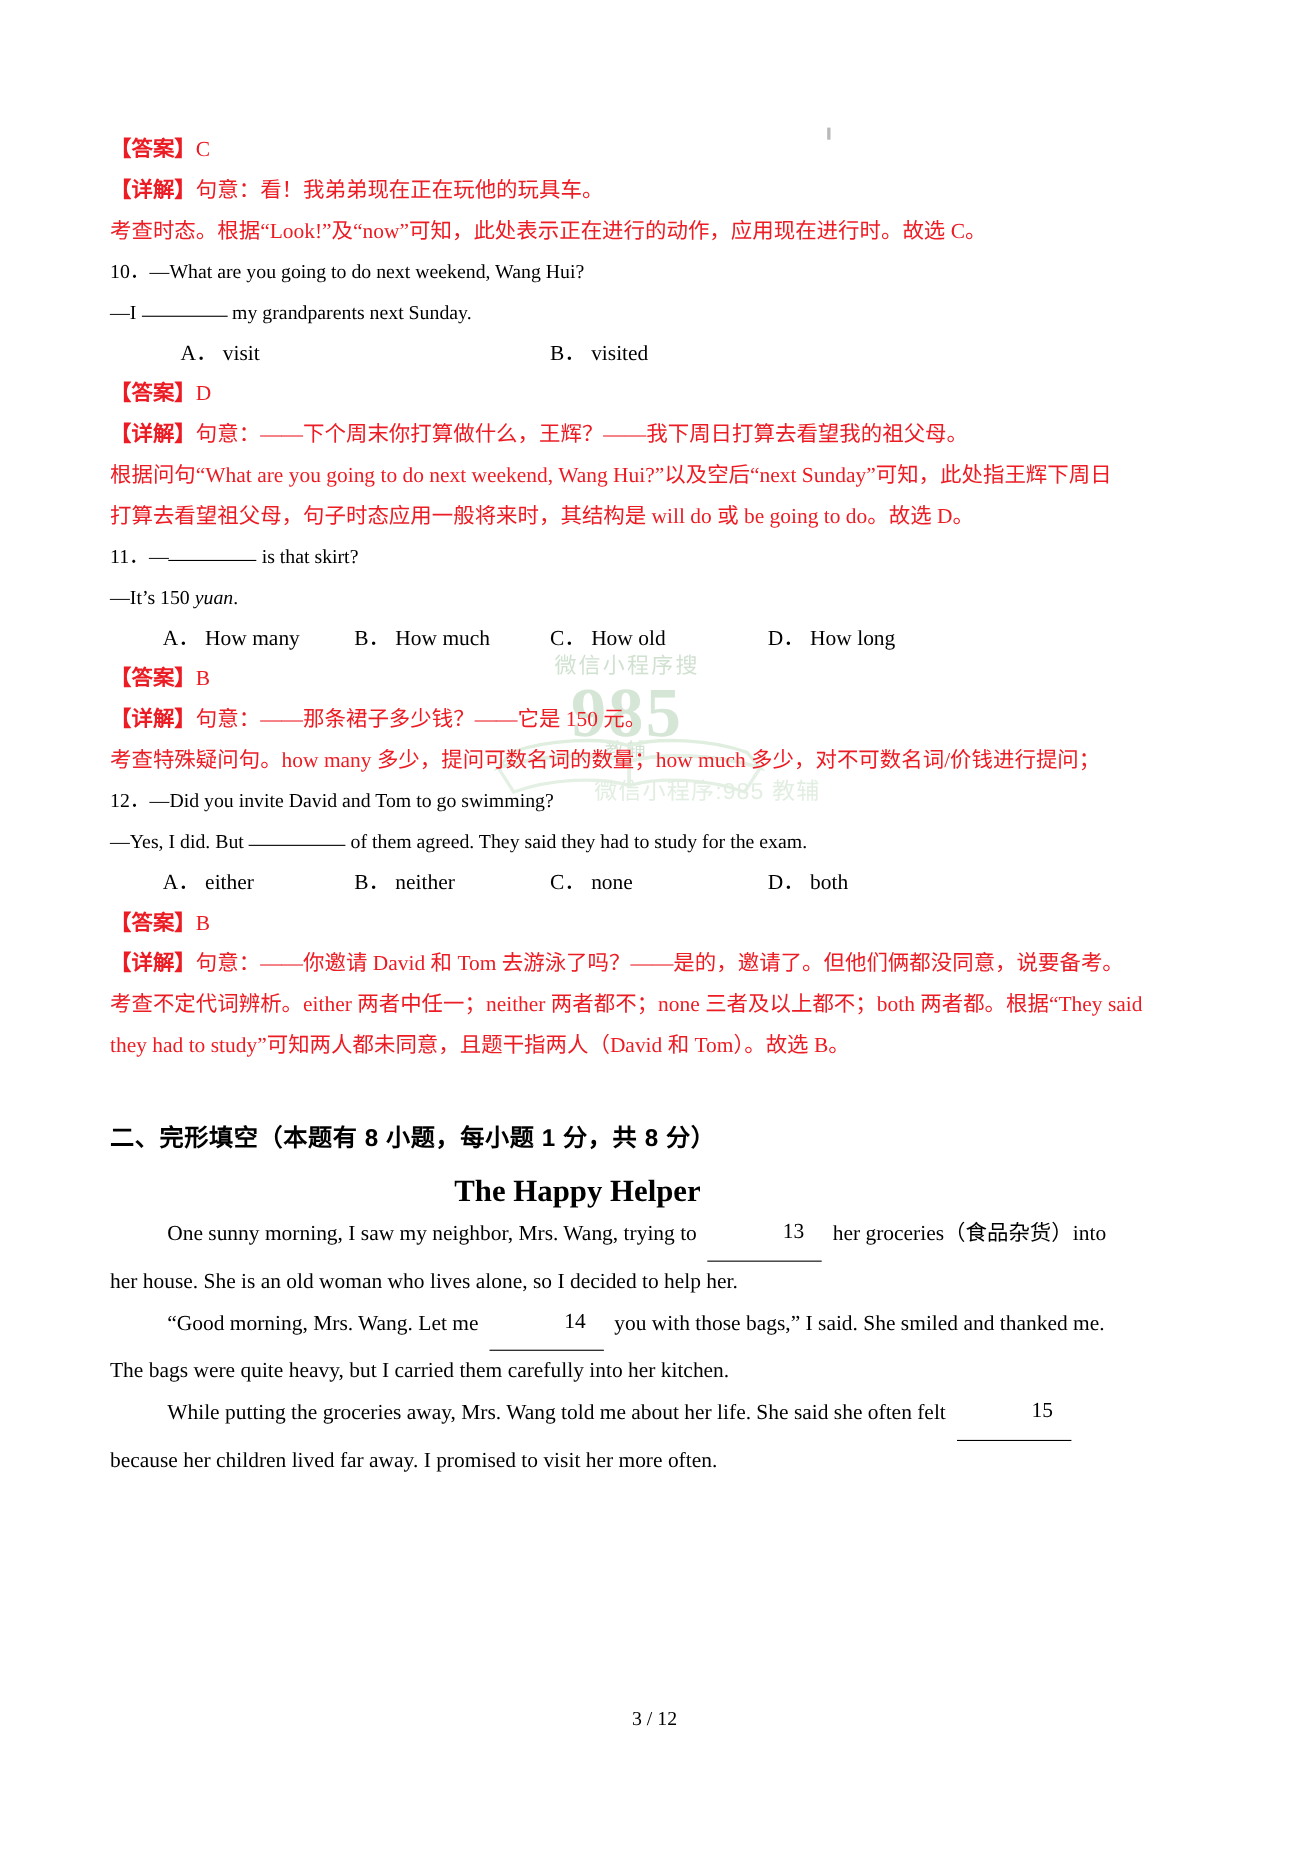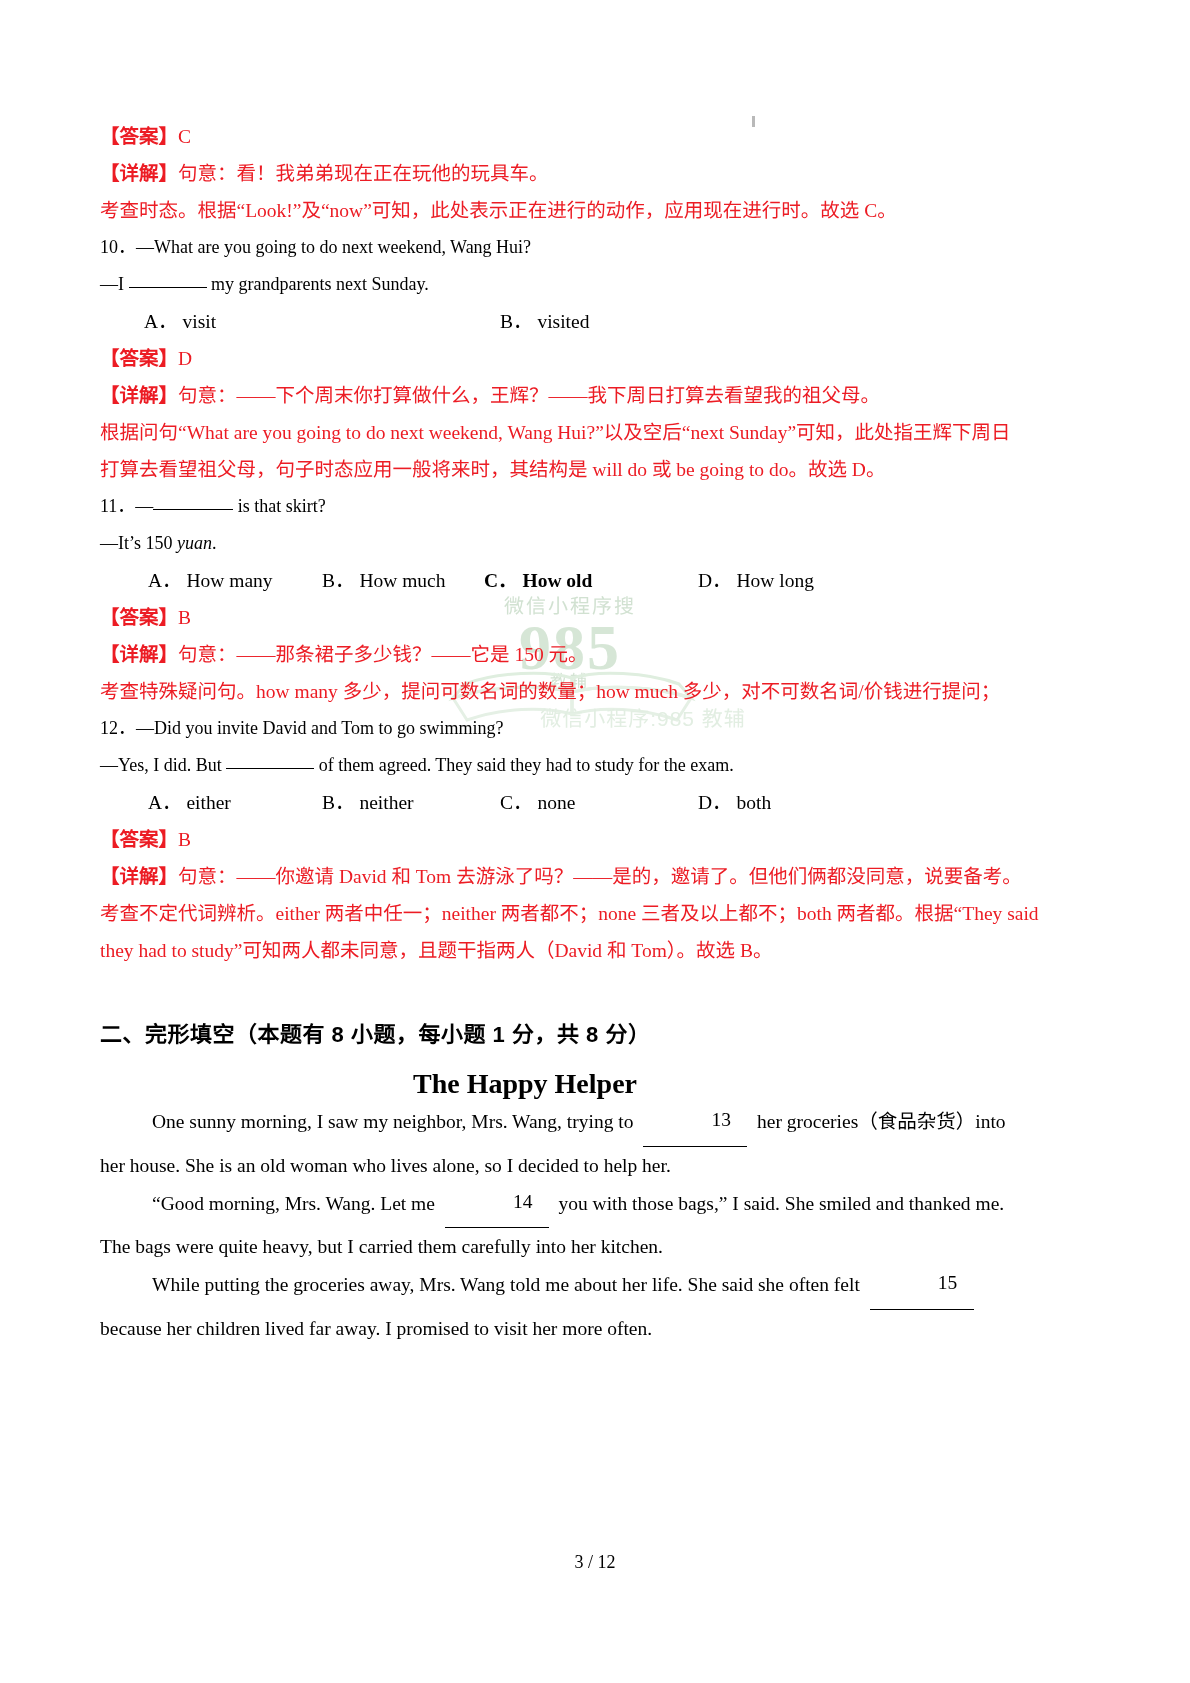--- a/index.html
+++ b/index.html
@@ -208,34 +208,34 @@
 
   <div class="content">
 
     <div class="line red"><span class="tag">【答案】</span><span>C</span></div>
     <div class="line red"><span class="tag">【详解】</span><span>句意：看！我弟弟现在正在玩他的玩具车。</span></div>
     <div class="line red">考查时态。根据“Look!”及“now”可知，此处表示正在进行的动作，应用现在进行时。故选 C。</div>
 
     <div class="q-line"><span>10．</span><span>—What are you going to do next weekend, Wang Hui?</span></div>
     <div class="q-line"><span>—I </span><span class="blank blank-md"></span><span> my grandparents next Sunday.</span></div>
     <div class="opts">
-      <span class="opt" style="left:44px;text-align:right;"><span>A．</span>&nbsp;<span>visit</span></span>
+      <span class="opt" style="left:64px;text-align:right;"><span>A．</span>&nbsp;<span>visit</span></span>
       <span class="opt" style="left:400px;"><span>B．</span>&nbsp;<span>visited</span></span>
     </div>
     <div class="line red"><span class="tag">【答案】</span><span>D</span></div>
     <div class="line red"><span class="tag">【详解】</span><span>句意：——下个周末你打算做什么，王辉？——我下周日打算去看望我的祖父母。</span></div>
     <div class="line red">根据问句“What are you going to do next weekend, Wang Hui?”以及空后“next Sunday”可知，此处指王辉下周日</div>
     <div class="line red">打算去看望祖父母，句子时态应用一般将来时，其结构是 will do 或 be going to do。故选 D。</div>
 
     <div class="q-line"><span>11．</span><span>—</span><span class="blank blank-sm"></span><span> is that skirt?</span></div>
     <div class="q-line"><span>—It’s 150 </span><em>yuan</em><span>.</span></div>
     <div class="opts">
       <span class="opt" style="left:48px;"><span>A．</span>&nbsp;<span>How many</span></span>
       <span class="opt" style="left:222px;"><span>B．</span>&nbsp;<span>How much</span></span>
-      <span class="opt" style="left:384px;font-weight:bold;"><span>C．</span>&nbsp;<span>How old</span></span>
+      <span class="opt" style="left:400px;"><span>C．</span>&nbsp;<span>How old</span></span>
       <span class="opt" style="left:598px;"><span>D．</span>&nbsp;<span>How long</span></span>
     </div>
     <div class="line red"><span class="tag">【答案】</span><span>B</span></div>
     <div class="line red"><span class="tag">【详解】</span><span>句意：——那条裙子多少钱？——它是 150 元。</span></div>
     <div class="line red">考查特殊疑问句。how many 多少，提问可数名词的数量；how much 多少，对不可数名词/价钱进行提问；</div>
 
     <div class="q-line"><span>12．</span><span>—Did you invite David and Tom to go swimming?</span></div>
     <div class="q-line"><span>—Yes, I did. But </span><span class="blank blank-lg"></span><span> of them agreed. They said they had to study for the exam.</span></div>
     <div class="opts">
       <span class="opt" style="left:48px;"><span>A．</span>&nbsp;<span>either</span></span>

